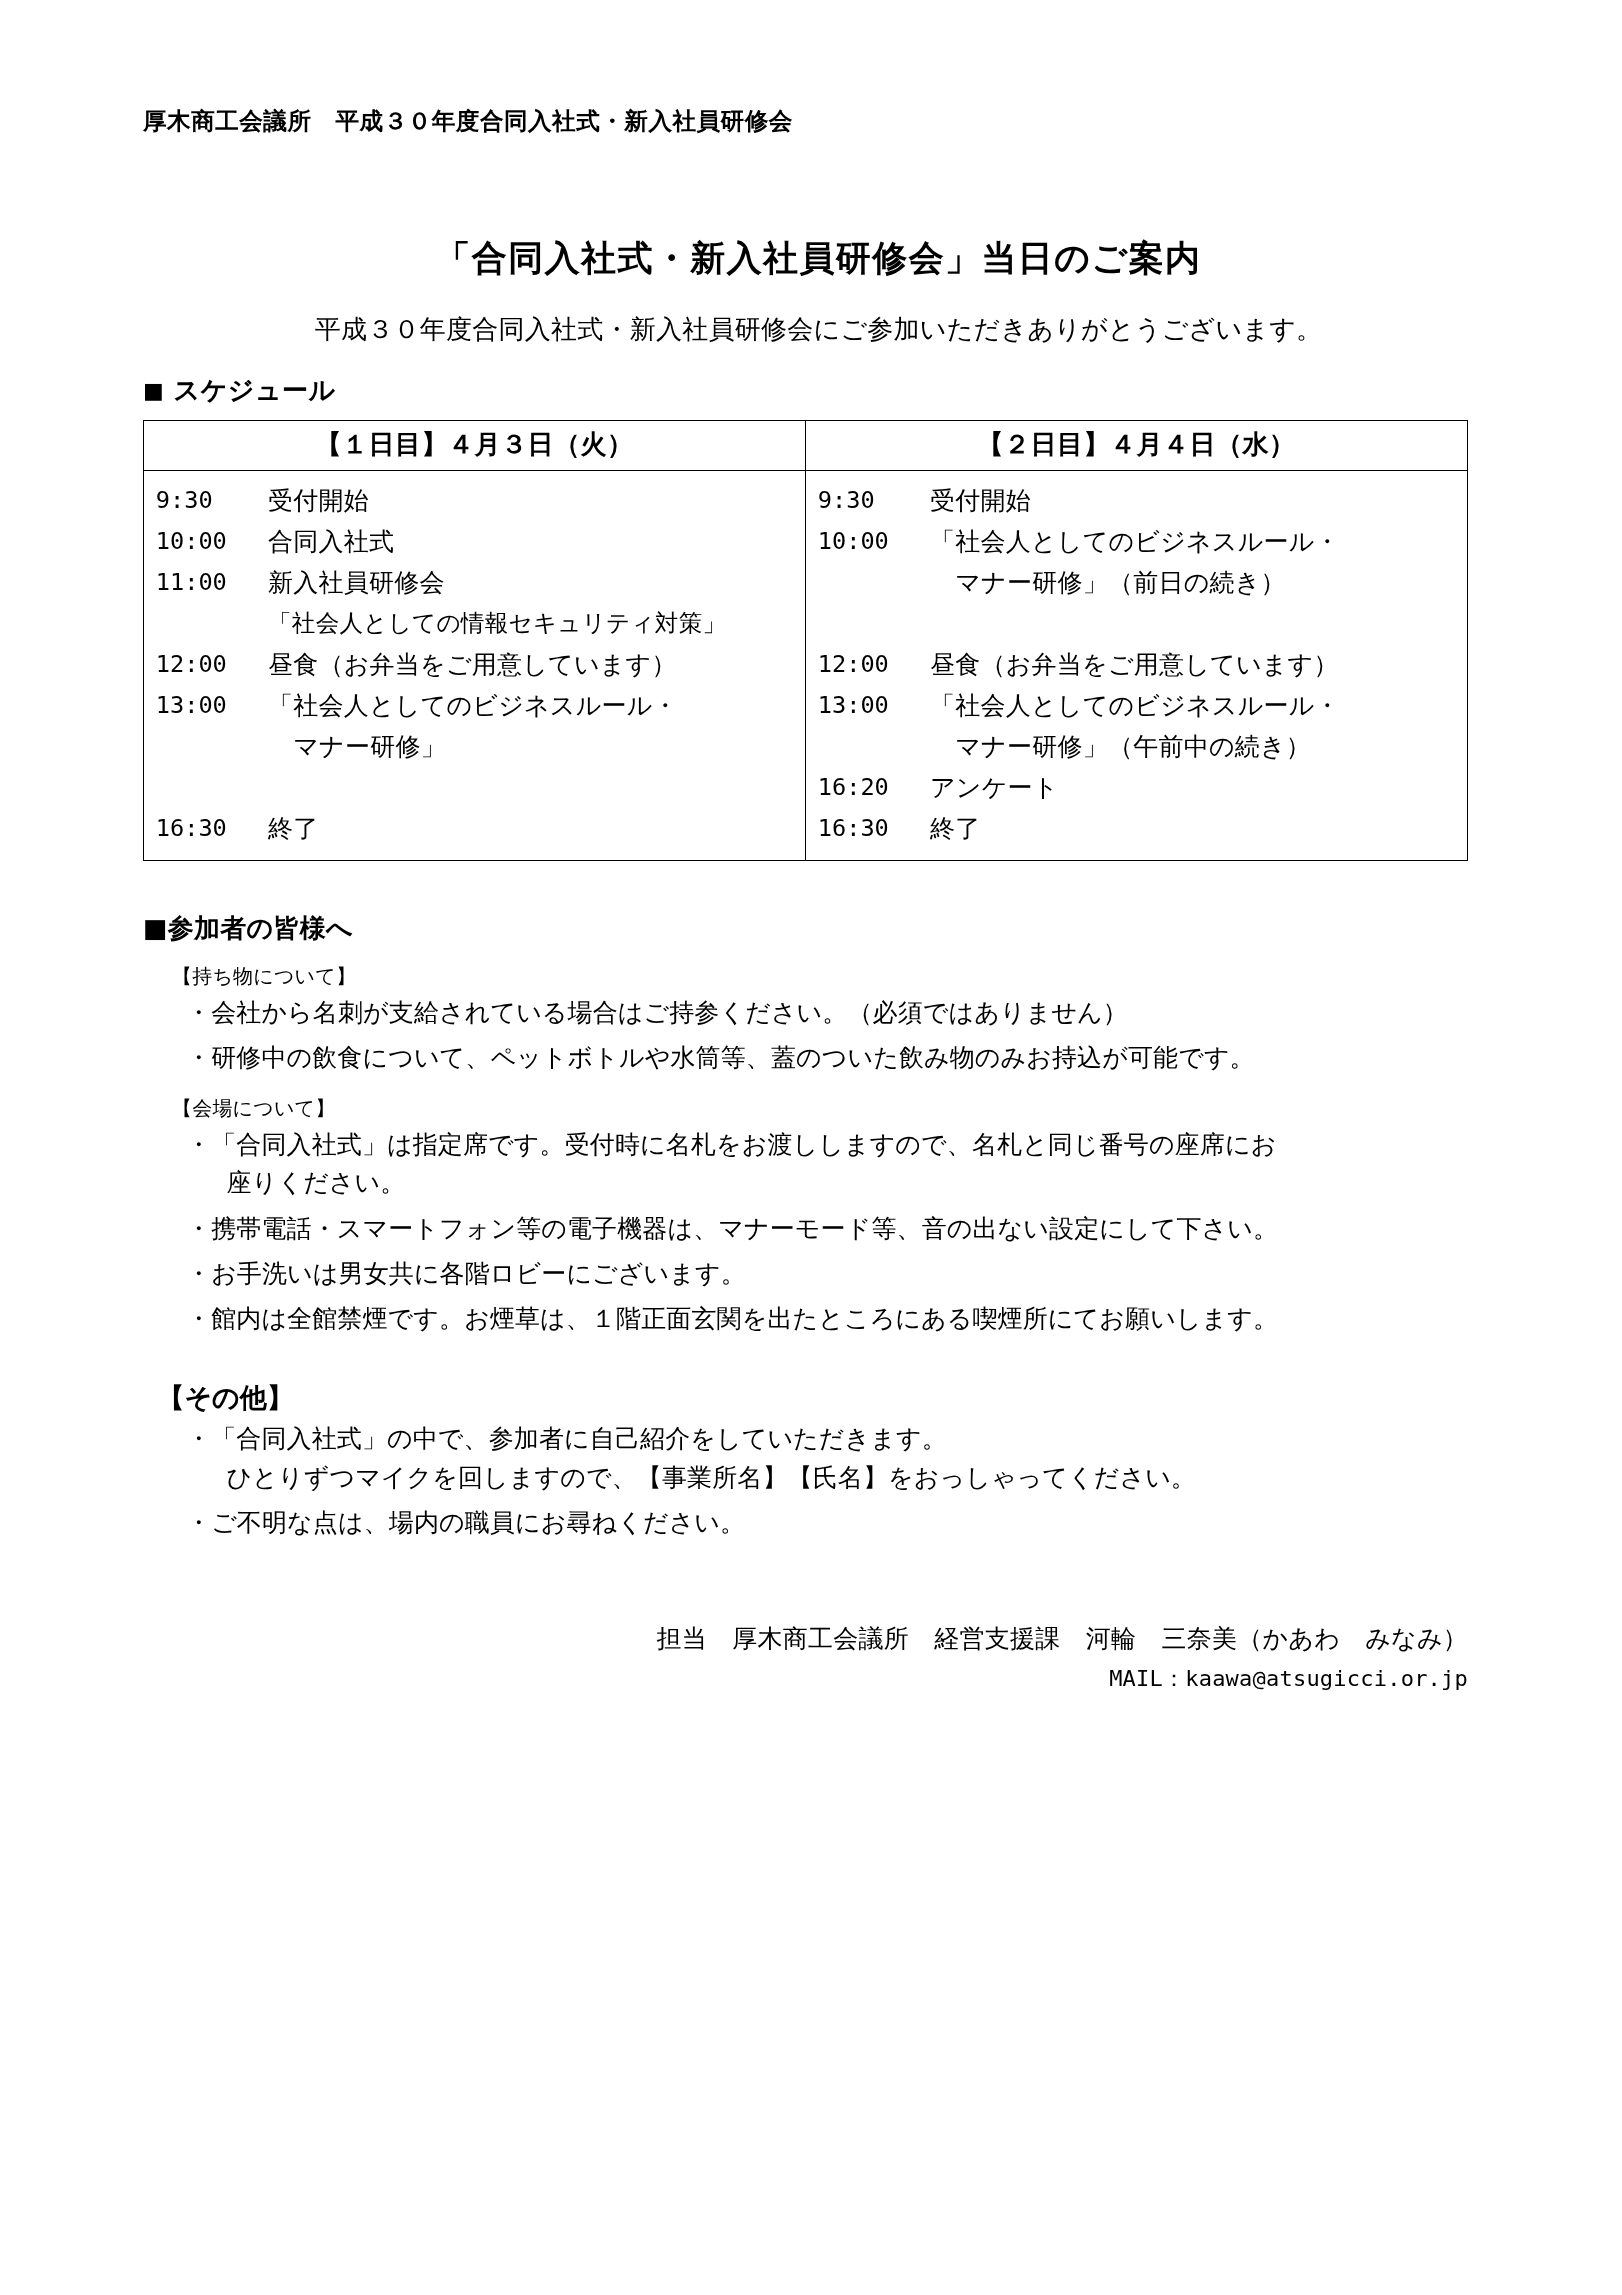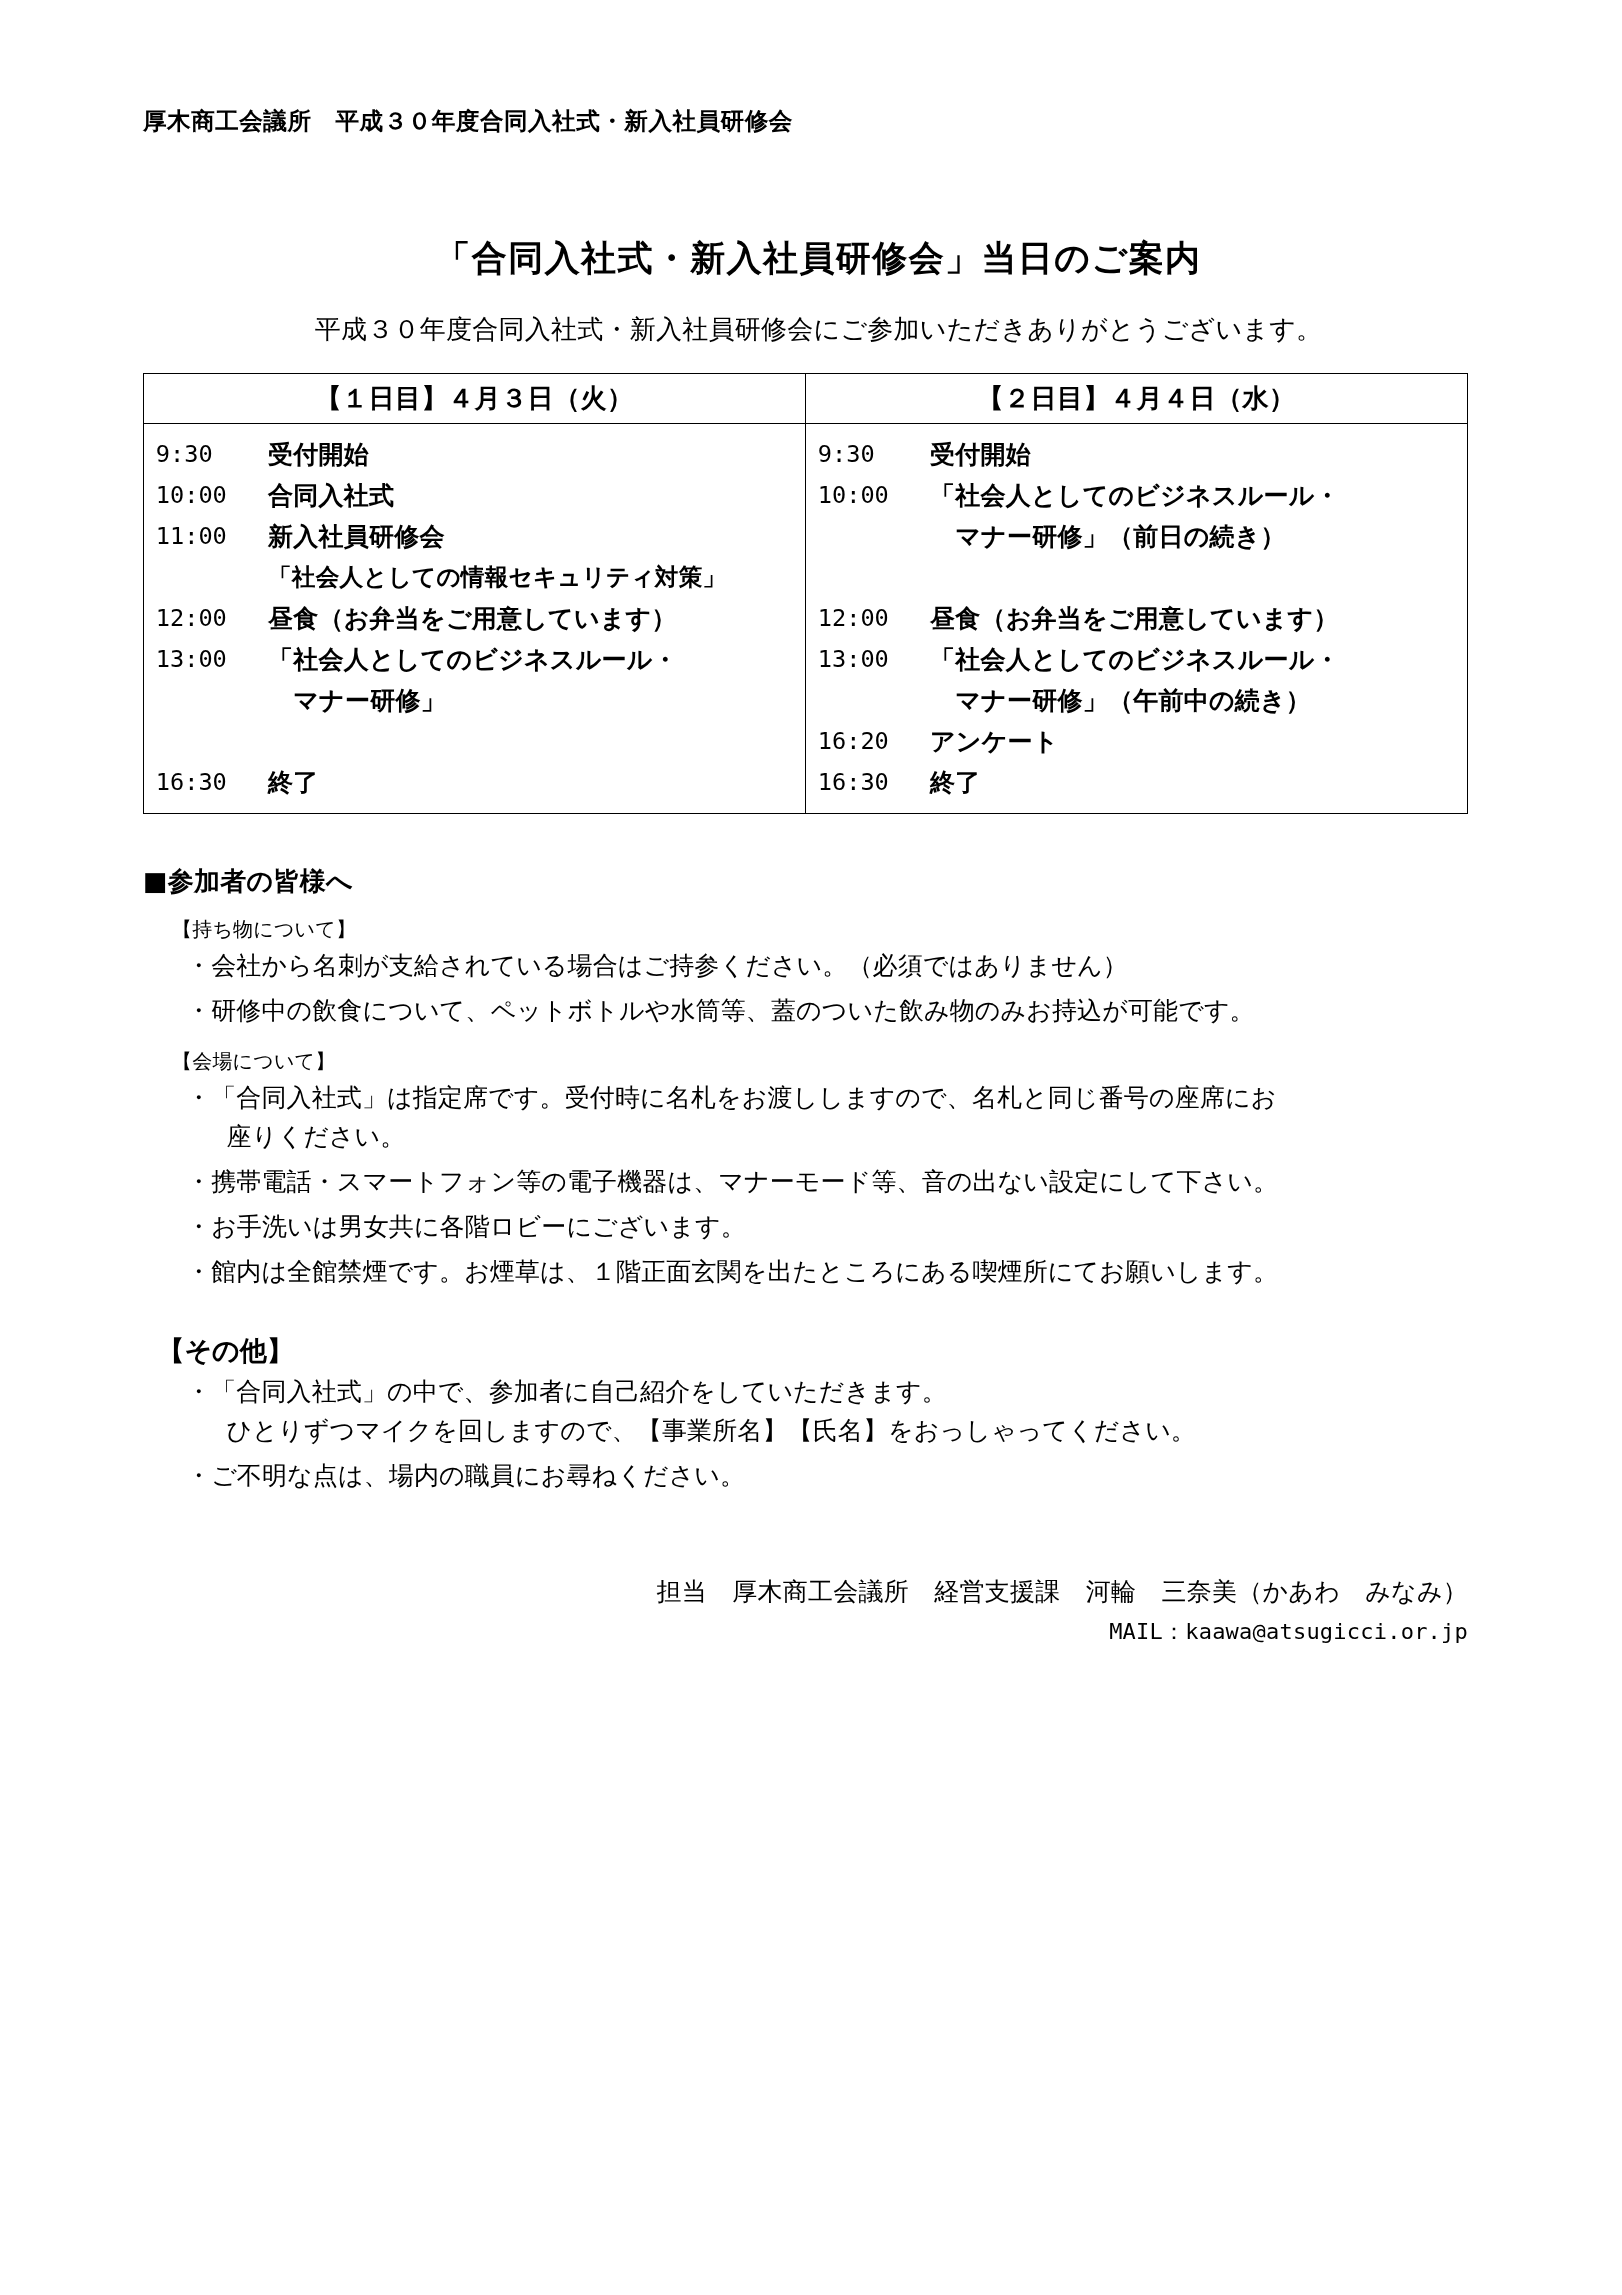--- a/index.html
+++ b/index.html
@@ -94,21 +94,21 @@
     width: 124px;
     flex: 0 0 124px;
     font-family: "DejaVu Sans Mono", "Liberation Mono", monospace;
     font-size: 23.6px;
     padding-left: 11.8px;
     box-sizing: border-box;
     line-height: 41px;
   }
   .evt {
     font-size: 25px;
-    font-weight: bold;
+    font-weight: normal;
     line-height: 41px;
     letter-spacing: 0.01em;
     white-space: nowrap;
     text-align: right;
   }
   .evt.small {
     font-size: 23.6px;
   }
   .spacer-row {
     height: 41px;
@@ -176,20 +176,23 @@
 
 <div class="page">
   <div class="inner">
 
     <div class="header-line">厚木商工会議所　平成３０年度合同入社式・新入社員研修会</div>
 
     <h1 class="doc-title">「合同入社式・新入社員研修会」当日のご案内</h1>
 
     <p class="lead">平成３０年度合同入社式・新入社員研修会にご参加いただきありがとうございます。</p>
 
+    <div class="section-head">
+      <span class="sq">■</span><span>スケジュール</span>
+    </div>
 
     <table class="schedule">
       <tbody>
           <tr>
         <th class="day-head" colspan="1" style="width:661px;">【１日目】４月３日（火）</th>
         <th class="day-head" colspan="1" style="width:661px;">【２日目】４月４日（水）</th>
       </tr>
       <tr>
         <td class="day-cell">
           <div class="rows" id="day1-rows">

